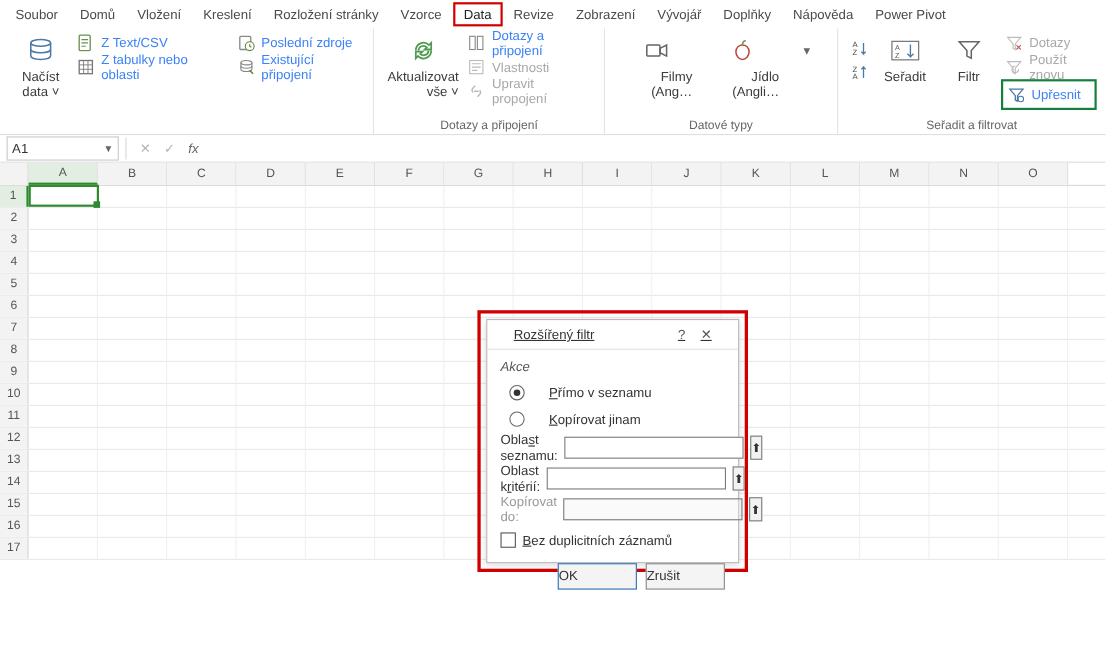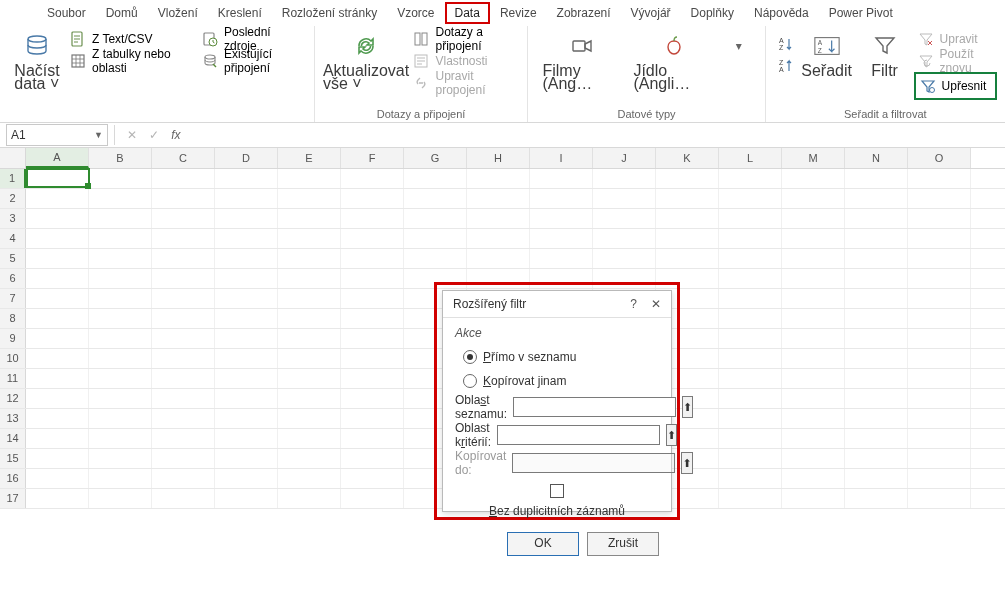--- a/index.html
+++ b/index.html
@@ -14,21 +14,20 @@
     overflow: hidden;
     position: relative;
   }
   
   .menubar {
     display: flex;
     align-items: center;
     height: 26px;
     padding: 0 4px;
     background: #ffffff;
-    margin-left: 33px;
   }
   .menuitem {
     padding: 4px 10px;
     color: #4a4a4a;
     cursor: default;
   }
   .menuitem.active {
     border: 2px solid #d10000;
     padding: 2px 8px;
     color: #222;
@@ -67,41 +66,41 @@
   }
   .vbtn .icon {
     width: 28px;
     height: 28px;
     margin: 2px 0 4px 0;
     display: flex;
     align-items: center;
     justify-content: center;
   }
   .vbtn .lbl {
-    font-size: 16px;
+    font-size: 12px;
     line-height: 13px;
-    text-align: left;
+    text-align: right;
     color: #3b3b3b;
   }
   .small-row {
     display: flex;
     align-items: center;
     height: 22px;
     padding: 0 4px;
     gap: 6px;
   }
   .small-row .sicon {
     width: 16px;
     height: 16px;
     display: inline-flex;
     align-items: center;
     justify-content: center;
   }
   .small-row .slabel {
-    color: #000000;
+    color: #3b82f6;
     font-size: 12px;
   }
   .small-row.disabled .slabel { color: #a8a8a8; }
   .stack { display: flex; flex-direction: column; }
   .highlight-red {
     border: 2px solid #15803d;
     padding: 1px 4px;
   }
   
   .fxbar {
@@ -212,53 +211,54 @@
     border: 1px solid #b9b9b9;
     box-shadow: 0 2px 6px rgba(0,0,0,0.15);
     display: flex;
     flex-direction: column;
     font-size: 12px;
   }
   .dlg-title {
     display: flex;
     align-items: flex-end;
     justify-content: space-between;
-    padding: 6px 10px;
+    padding: 6px 24px;
     border-bottom: 1px solid #e0e0e0;
     color: #333;
+    text-decoration: underline;
   }
   .dlg-title .right { display: flex; gap: 14px; color: #555; }
   .dlg-body { padding: 8px 12px 10px 12px; display: flex; flex-direction: column; gap: 6px; }
   .grp-label { color: #555; margin-bottom: 2px; font-style: italic; }
-  .radio-row { display: flex; align-items: center; gap: 6px; padding-left: 8px; height: 18px; }
+  .radio-row { display: flex; align-items: center; gap: 22px; padding-left: 8px; height: 18px; }
   .radio {
     width: 12px; height: 12px; border: 1px solid #666; border-radius: 50%;
     display: inline-flex; align-items: center; justify-content: center;
     background: #fff;
   }
   .radio.sel::after {
     content: ""; width: 6px; height: 6px; border-radius: 50%; background: #333;
   }
   .field-row { display: flex; align-items: center; gap: 6px; height: 22px; }
   .field-row .flabel { width: 90px; color: #333; }
   .field-row.disabled .flabel { color: #9a9a9a; }
   .field-row input {
     flex: 1 1 auto; height: 18px; border: 1px solid #7a7a7a; padding: 0 3px;
     font-family: inherit; font-size: 12px; outline: none;
   }
   .refbtn {
     width: 20px; height: 20px; border: 1px solid #7a7a7a; background: #f2f2f2;
     display: flex; align-items: center; justify-content: center; font-size: 11px;
   }
-  .chk-row { display: flex; align-items: center; gap: 6px; margin-top: 4px; flex-direction: column; }
+  .chk-row { display: flex; align-items: center; gap: 6px; margin-top: 4px; }
   .checkbox { width: 12px; height: 12px; border: 1px solid #555; background: #fff; }
   .btn-row { display: flex; gap: 8px; justify-content: flex-end; padding: 4px 12px 10px 12px; }
   .dlg-btn {
     width: 70px; height: 22px; border: 1px solid #888; background: #f4f4f4;
-    text-align: center; line-height: 20px; font-size: 12px;
+    line-height: 20px; font-size: 12px;
   }
   .dlg-btn.primary { border: 1.5px solid #2a6fb3; }
   .underline-key { text-decoration: underline; }
 </style>
 </head>
 <body>
 
 <div class="menubar">
   <div class="menuitem">Soubor</div>
   <div class="menuitem">Domů</div>
@@ -447,21 +447,21 @@
         <div class="lbl">Filtr</div>
       </div>
       <div class="stack">
         <div class="small-row disabled">
           <span class="sicon">
               <svg width="16" height="16">
                 <path d="M2 3h12l-5 6v5l-2-1v-4z" fill="none" stroke="#bbb"></path>
                 <path d="M10 10l4 4m0-4l-4 4" stroke="#c55" stroke-width="1"></path>
               </svg>
             </span>
-          <span class="slabel">Upravit</span>
+          <span class="slabel">Dotazy</span>
         </div>
         <div class="small-row disabled">
           <span class="sicon">
               <svg width="16" height="16">
                 <path d="M2 3h12l-5 6v5l-2-1v-4z" fill="none" stroke="#bbb"></path>
                 <path d="M12 10a3 3 0 1 1-3-3" fill="none" stroke="#bbb"></path>
               </svg>
             </span>
           <span class="slabel">Použít znovu</span>
         </div>

